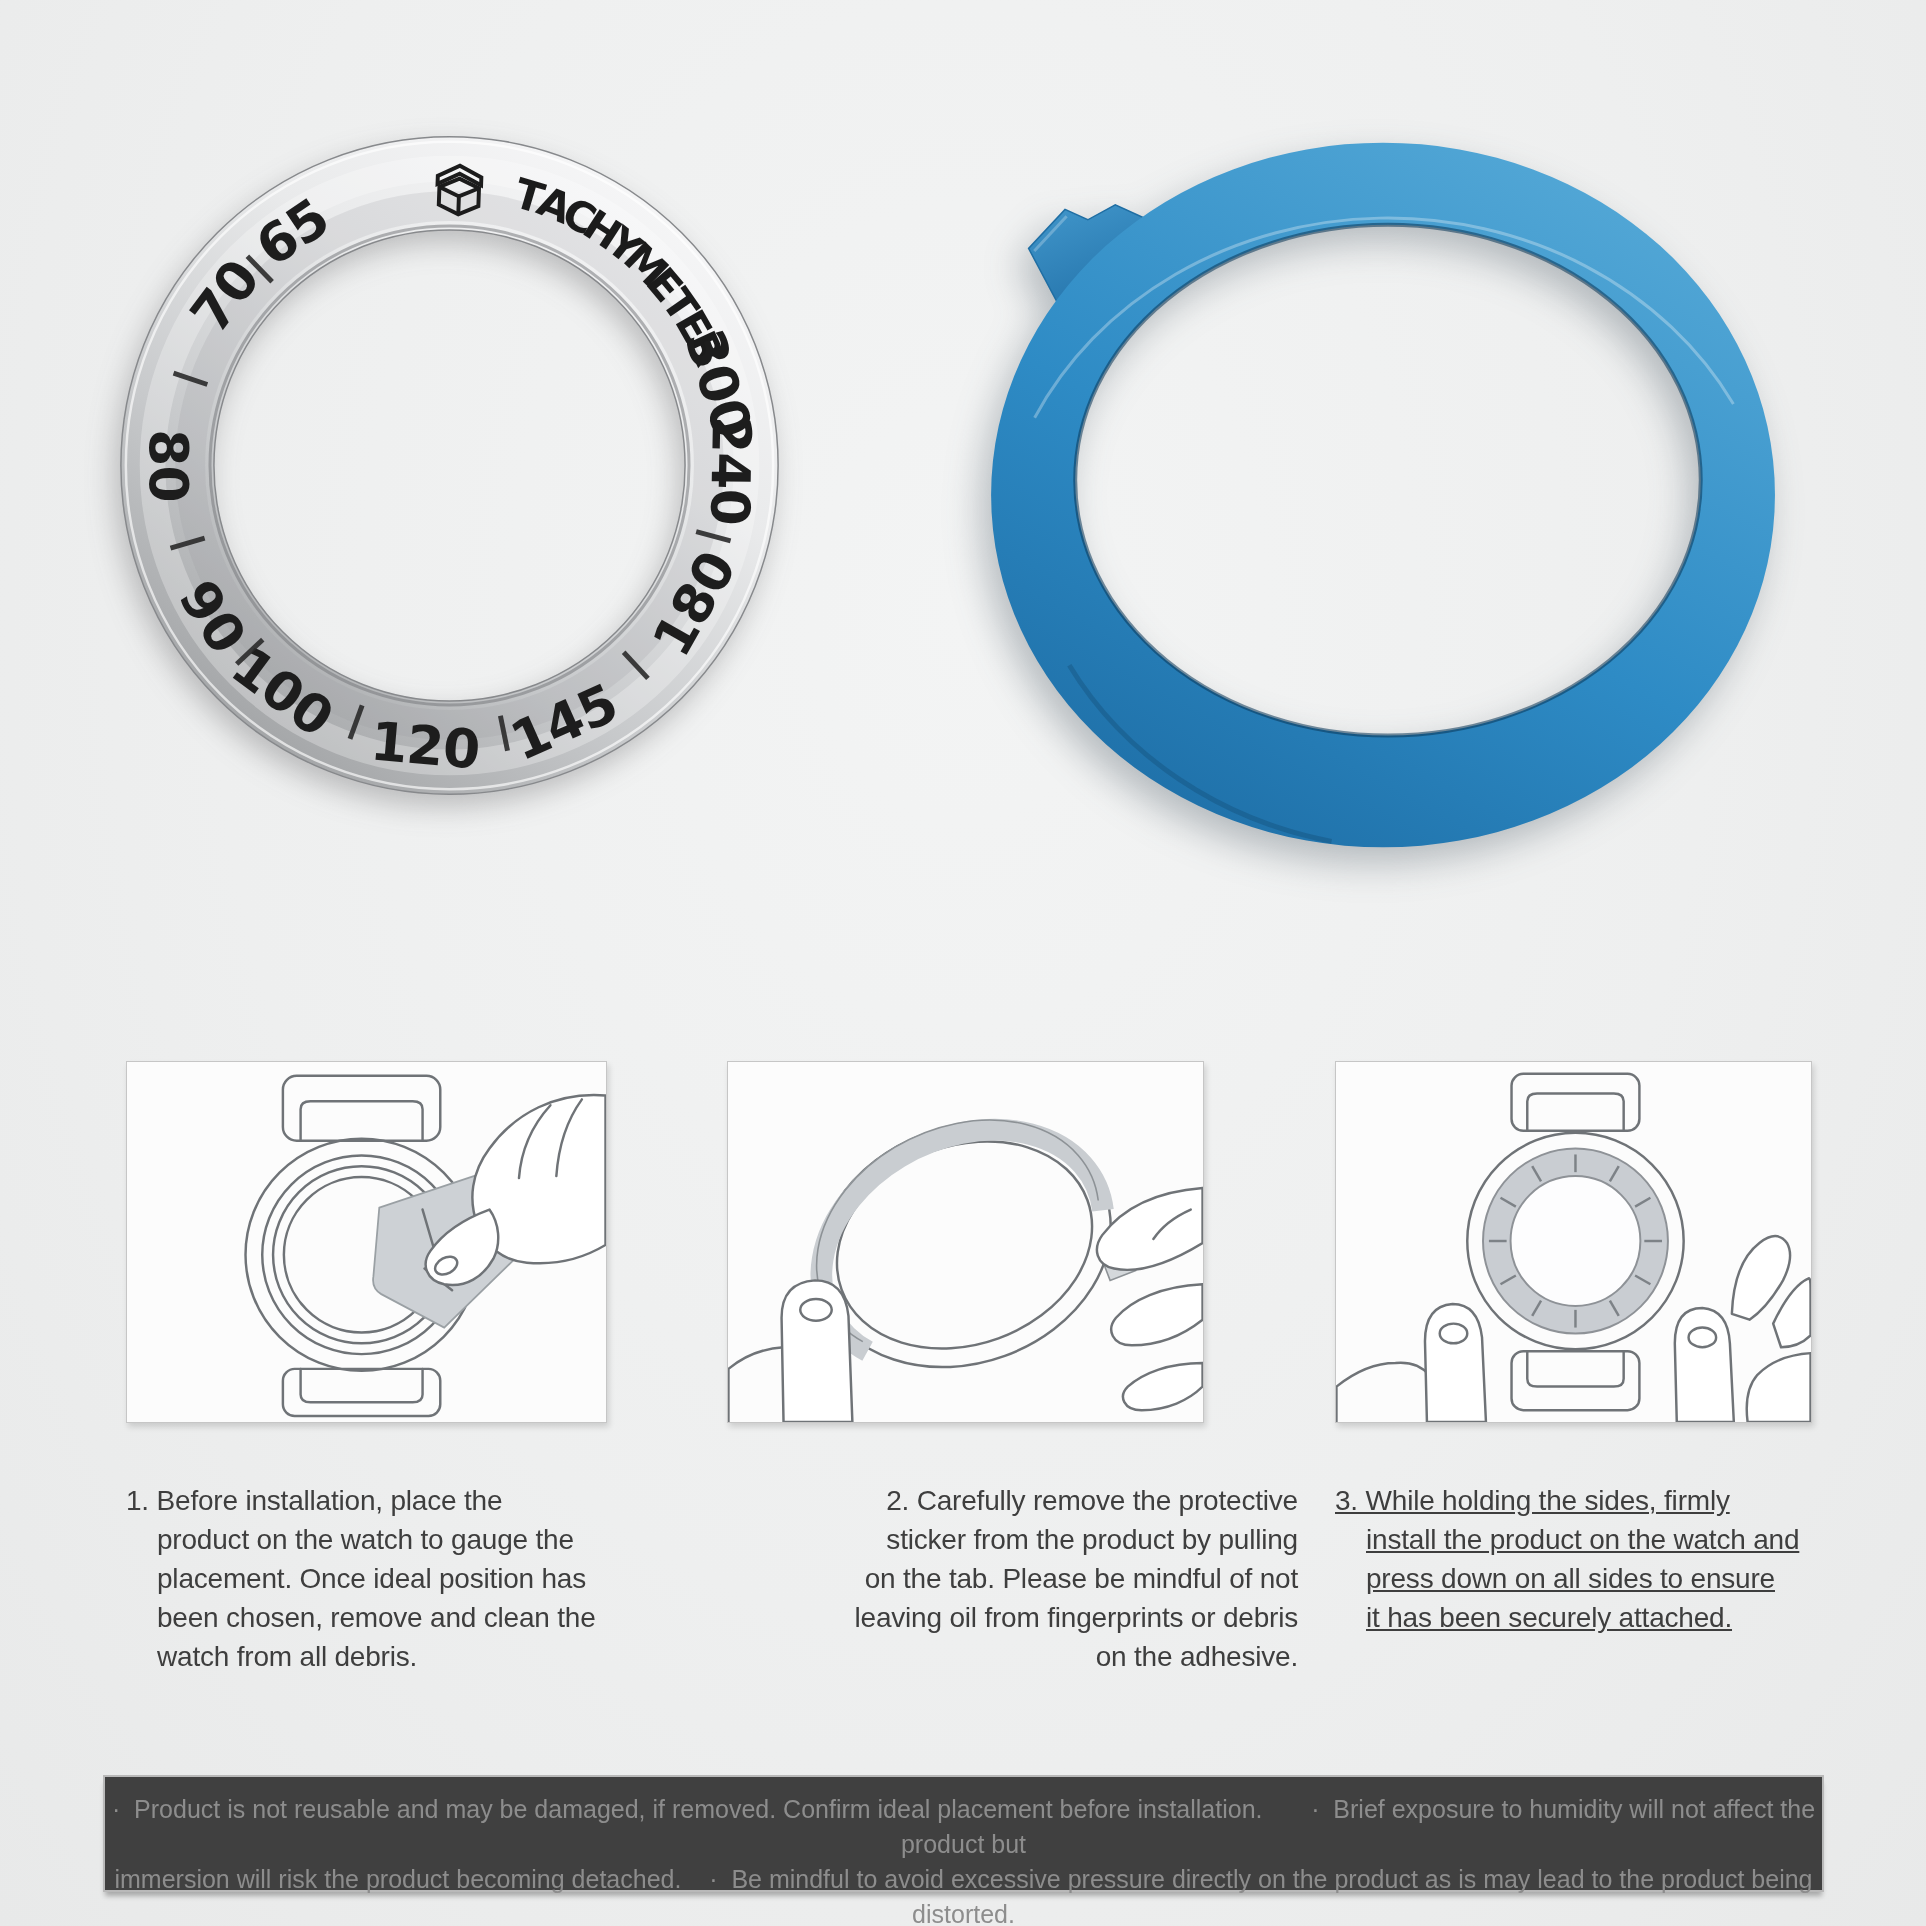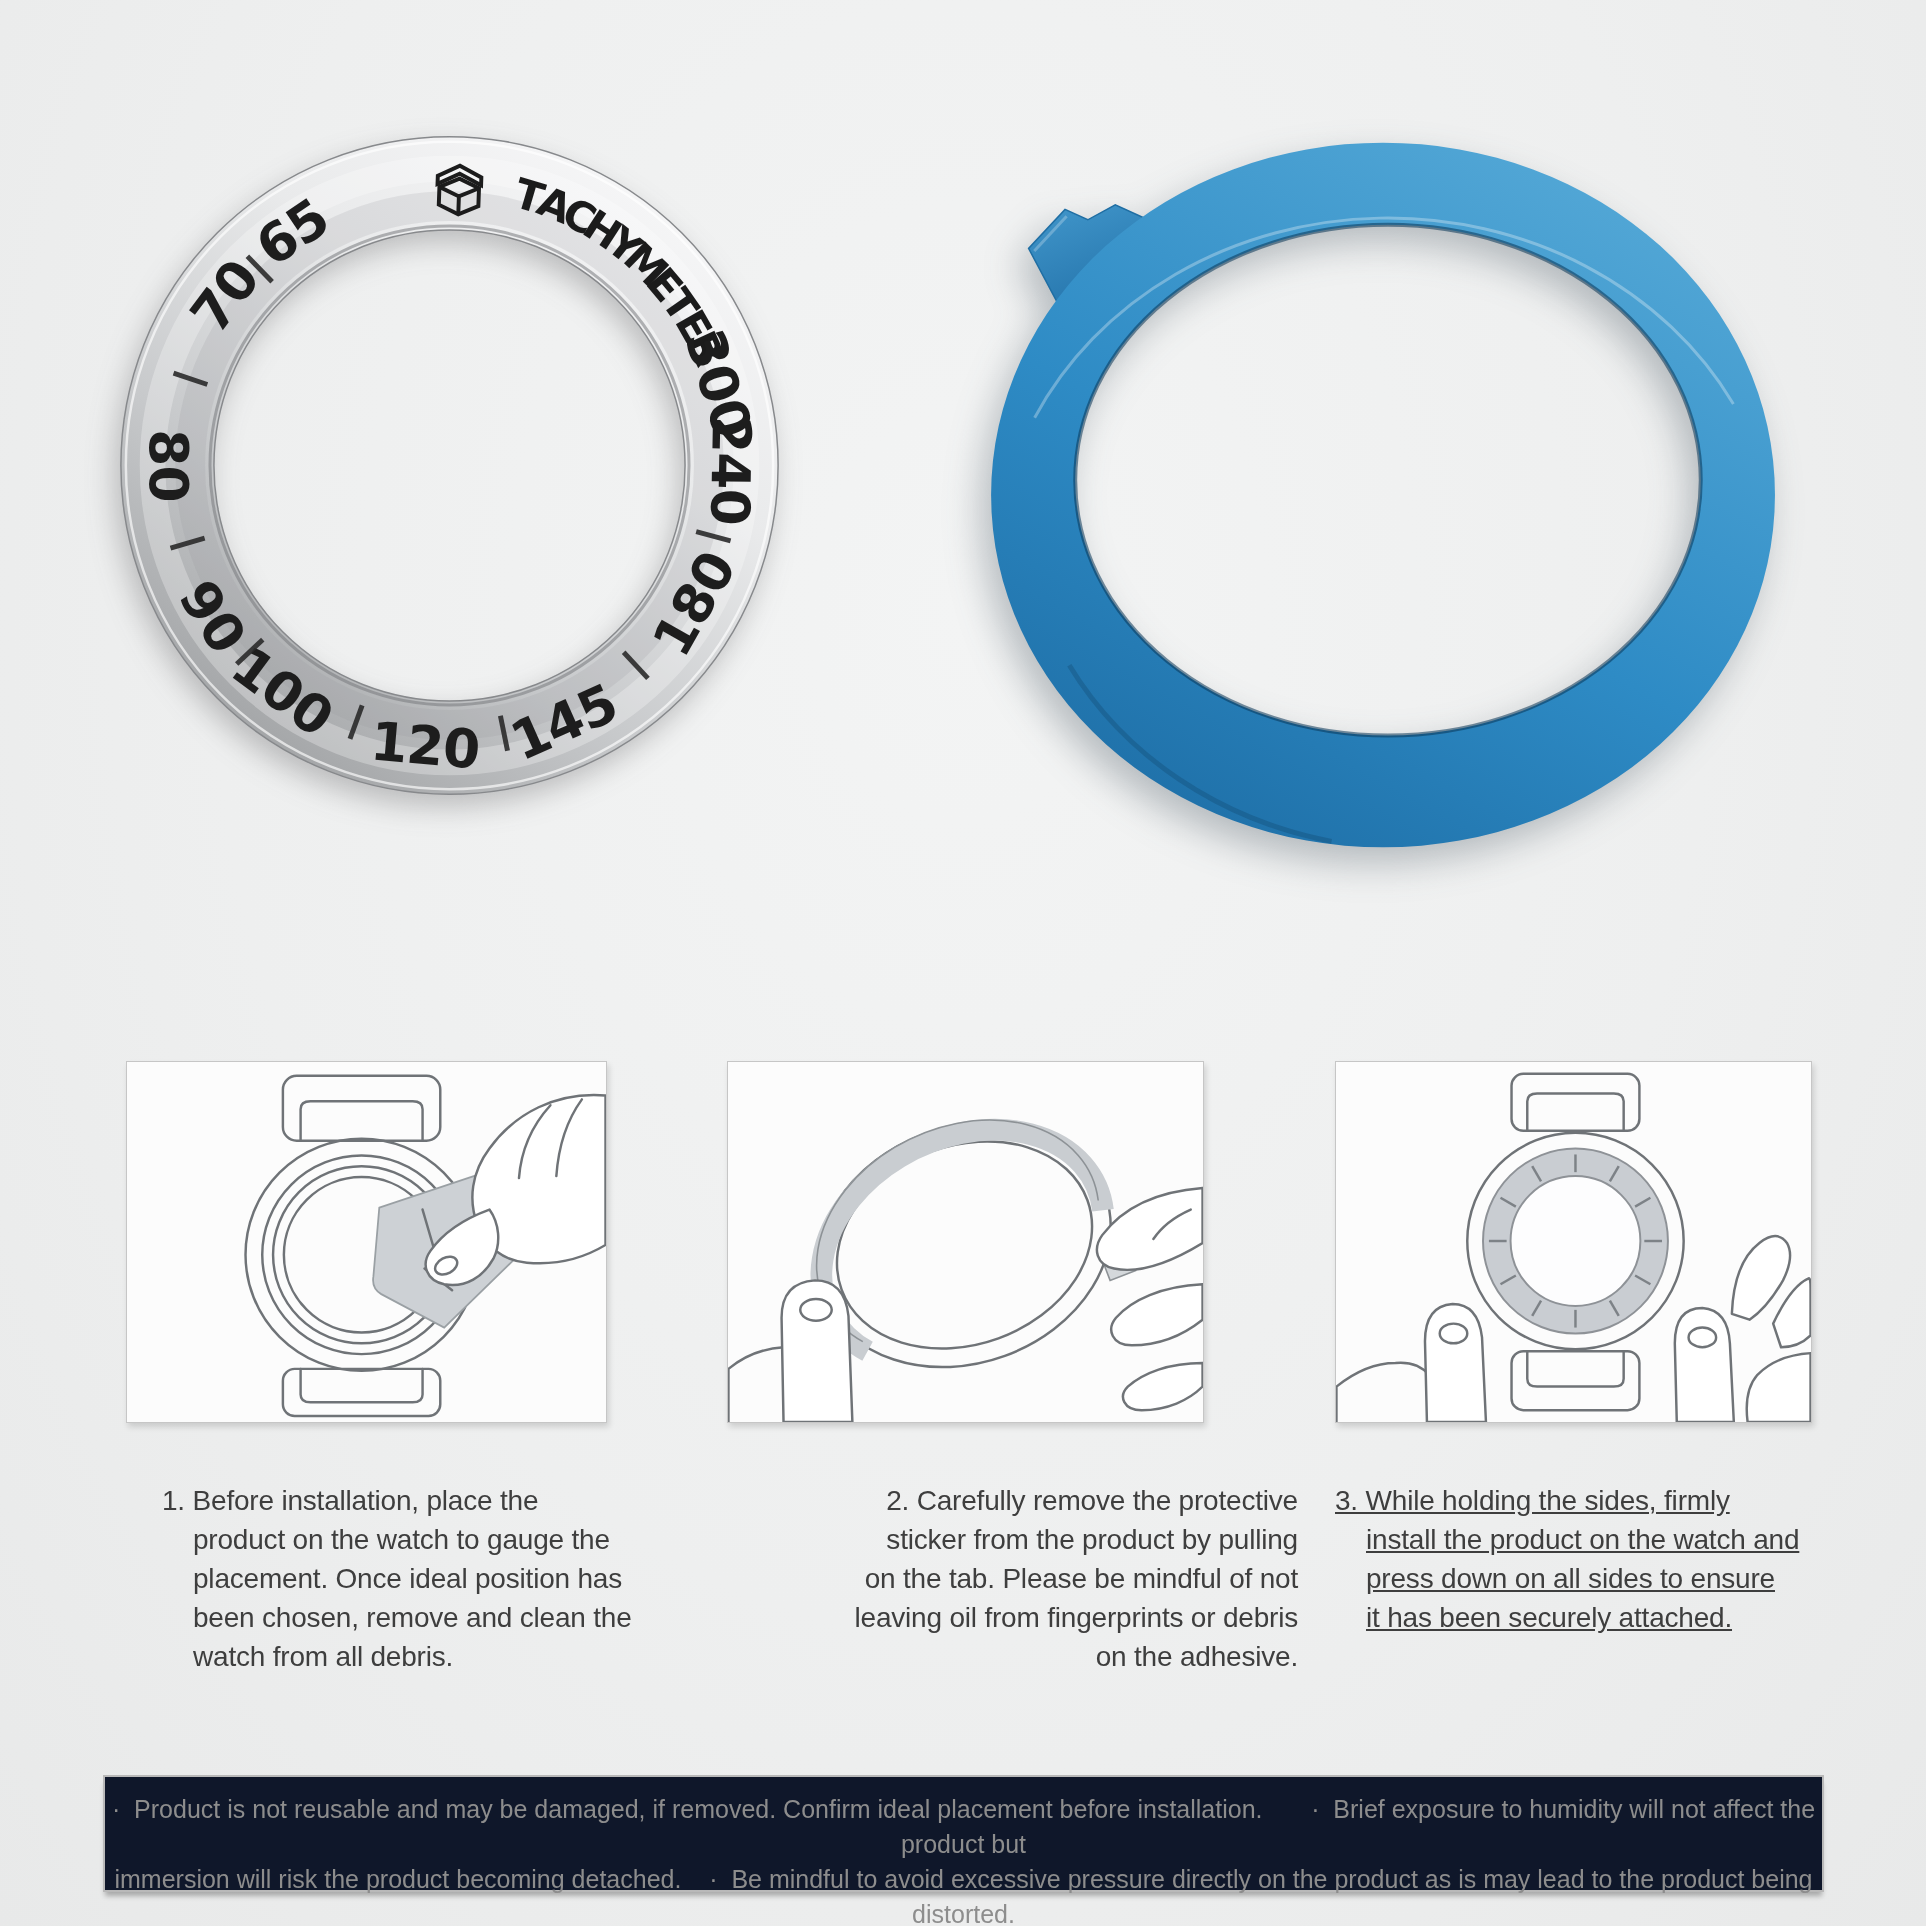--- a/index.html
+++ b/index.html
@@ -27,21 +27,21 @@
   .panel svg{display:block;width:100%;height:100%;}
   .line-art{stroke:#6f7377;stroke-width:2.5;fill:none;stroke-linecap:round;stroke-linejoin:round;}
   .line-art-fill{stroke:#6f7377;stroke-width:2.5;fill:#ffffff;stroke-linejoin:round;}
   .instr{
     position:absolute;top:1481px;color:#3e3e3e;font-size:28px;line-height:39px;
     white-space:pre-line;padding-left:31px;text-indent:-31px;letter-spacing:-0.2px;
   }
   
   .footer-box{
     position:absolute;left:103px;top:1775px;width:1721px;height:117px;box-sizing:border-box;
-    background:#0f172a;border:2px solid #b9b9b9;
+    background:#404040;border:2px solid #b9b9b9;
     box-shadow:0 6px 5px -2px rgba(0,0,0,.28);
     text-align:center;padding-top:15px;
   }
   .footer-line{
     display:block;color:#8d8d8d;font-size:25px;line-height:35px;white-space:pre-wrap;
   }
 </style>
 </head>
 <body>
 
@@ -298,21 +298,21 @@
     <g>
       <path class="line-art-fill" d="M402,256 Q404,204 430,184 Q448,170 458,184 Q466,198 454,222 Q438,250 420,262 Z"></path>
       <path class="line-art-fill" d="M444,266 Q462,228 480,220 Q482,219 482,230 L482,278 Q470,290 452,290 Z"></path>
       <path class="line-art-fill" d="M482,296 Q448,298 428,318 Q414,334 418,366 L482,366 Z"></path>
       <path class="line-art-fill" d="M346,366 L344,286 Q344,250 372,250 Q398,252 400,286 L404,366 Z"></path>
       <ellipse class="line-art-fill" cx="372" cy="280" rx="14" ry="10" stroke-width="1.8"></ellipse>
     </g>
   </svg>
 </div>
 
-<div class="instr" style="left:126px;width:520px;margin-left:36px;">1. Before installation, place the
+<div class="instr" style="left:126px;width:520px;">1. Before installation, place the
 product on the watch to gauge the
 placement. Once ideal position has
 been chosen, remove and clean the
 watch from all debris.</div>
 <div class="instr" style="left:727px;width:540px;text-align:right;">2. Carefully remove the protective
 sticker from the product by pulling
 on the tab. Please be mindful of not
 leaving oil from fingerprints or debris
 on the adhesive.</div>
 <div class="instr" style="left:1335px;width:540px;text-decoration:underline;">3. While holding the sides, firmly

